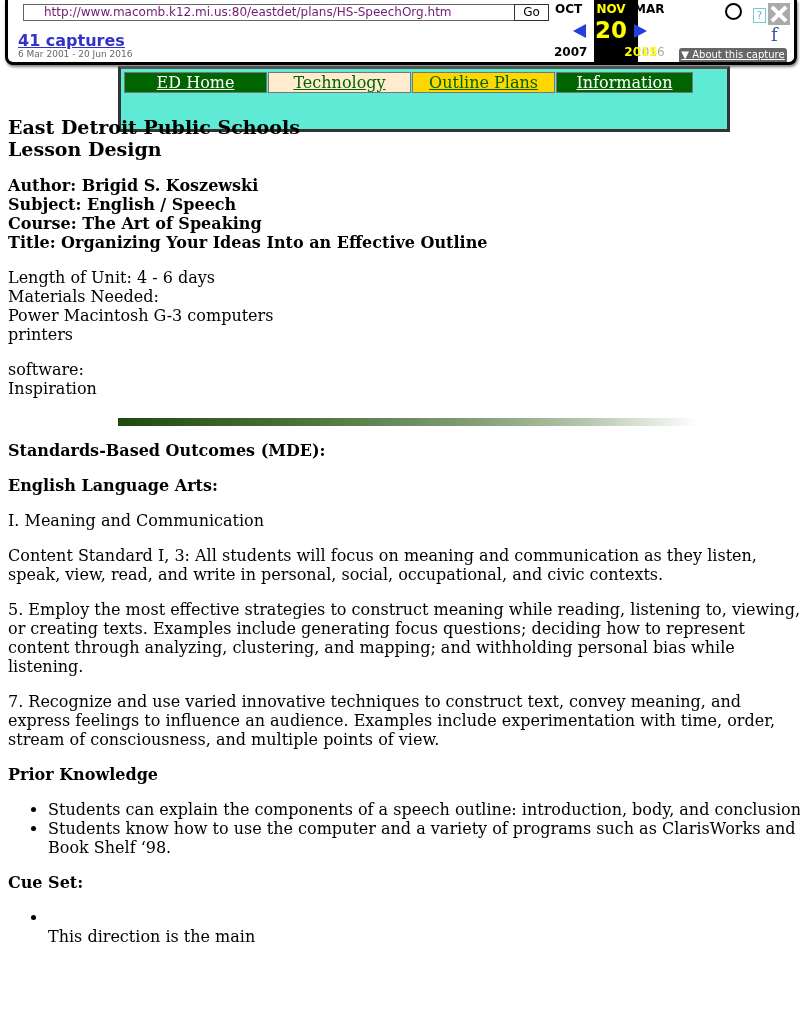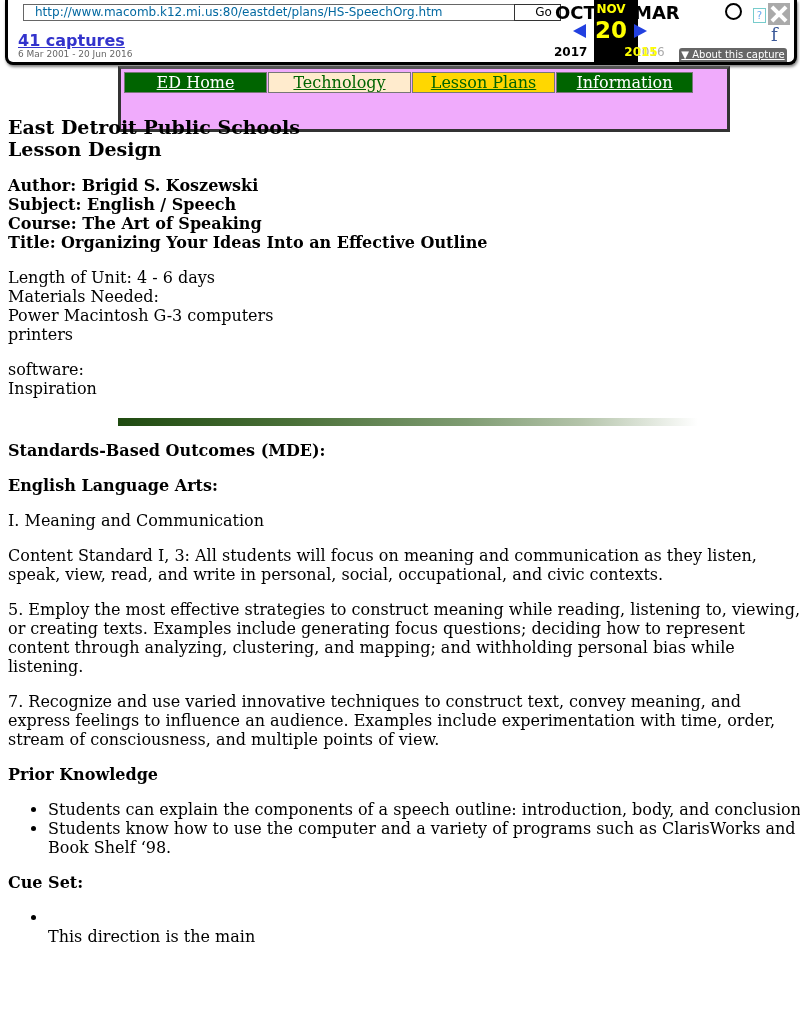--- a/index.html
+++ b/index.html
@@ -5,29 +5,29 @@
   html, body { margin: 0; padding: 0; background: #fff; }
   body { width: 800px; height: 1024px; overflow: hidden; position: relative;
          font-family: "DejaVu Serif", serif; color: #000; font-size: 16px; }
 
   
   #wm-toolbar { position: absolute; left: 5px; top: 0; width: 786px; height: 62px;
                 background: #fff; border: 3px solid #000; border-top: none;
                 border-radius: 0 0 8px 8px; box-shadow: 1px 2px 3px rgba(0,0,0,0.5);
                 font-family: "DejaVu Sans", sans-serif; }
   #wm-url { position: absolute; left: 15px; top: 4px; width: 484px; height: 15px;
-            border: 1px solid #666; font-size: 12px; padding: 0 11px; line-height: 15px;
-            font-family: "DejaVu Sans", sans-serif; color: #0369a1; box-sizing: content-box; }
+            border: 1px solid #666; font-size: 12px; padding: 0 20px; line-height: 15px;
+            font-family: "DejaVu Sans", sans-serif; color: #701a75; box-sizing: content-box; }
   #wm-go { position: absolute; left: 506px; top: 4px; width: 33px; height: 15px;
            border: 1px solid #333; font-size: 12px; text-align: center; line-height: 15px;
-           background: #fff; padding-left: 12px; }
+           background: #fff; }
   #wm-captures { position: absolute; left: 10px; top: 31px; font-size: 16px; font-weight: bold;
                  color: #33c; text-decoration: underline; }
   #wm-range { position: absolute; left: 10px; top: 49px; font-size: 9px; color: #666; }
-  .wm-month { position: absolute; top: 2px; font-size: 18px; font-weight: bold; }
+  .wm-month { position: absolute; top: 2px; font-size: 12px; font-weight: bold; }
   .wm-year { position: absolute; top: 45px; font-size: 12px; font-weight: bold; }
   #wm-cur { position: absolute; left: 586px; top: 0; width: 44px; height: 62px; background: #000; }
   #wm-cur-month { position: absolute; left: 0; width: 34px; text-align: center; top: 2px;
                   color: #ff0; font-size: 12px; font-weight: bold; }
   #wm-cur-day { position: absolute; left: 0; width: 34px; text-align: center; top: 17px;
                 color: #ff0; font-size: 23px; font-weight: bold; line-height: 26px; }
   #wm-cur-year { position: absolute; left: 0; width: 34px; text-align: center; top: 45px;
                  color: #ff0; font-size: 12px; font-weight: bold; margin-left: 30px; }
   .wm-arrow { position: absolute; top: 24px; width: 0; height: 0; border-top: 7px solid transparent;
               border-bottom: 7px solid transparent; }
@@ -44,21 +44,21 @@
   #wm-close { position: absolute; left: 760px; top: 3px; width: 22px; height: 22px; background: #aaa; }
   #wm-close:before, #wm-close:after { content: ""; position: absolute; left: 9px; top: 1px; width: 4px; height: 20px;
                                       background: #fff; }
   #wm-close:before { transform: rotate(45deg); }
   #wm-close:after { transform: rotate(-45deg); }
   #wm-fb { position: absolute; left: 763px; top: 24px; color: #3b5998; font-size: 18px;
            font-family: "DejaVu Serif", serif; }
 
   
   #nav { position: absolute; left: 118px; top: 66px; width: 574px; height: 28px;
-         border: 3px solid #333; border-top-color: #555; background: #f0abfc; padding: 16px; }
+         border: 3px solid #333; border-top-color: #555; background: #5eead4; padding: 16px; }
   .nav-cell { position: absolute; top: 3px; height: 19px; text-align: center; font-size: 16px;
               line-height: 19px; text-decoration: underline; border: 1px solid #777; }
   #nav-0 { left: 3px; width: 141px; background: #006400; color: #fff; }
   #nav-1 { left: 147px; width: 141px; background: #ffebcd; color: #006400; }
   #nav-2 { left: 291px; width: 141px; background: #ffd700; color: #006400; }
   #nav-3 { left: 435px; width: 135px; background: #006400; color: #fff; }
 
   
   #content { position: absolute; left: 8px; top: 116px; width: 800px; }
   h1 { font-size: 19px; margin: 0; line-height: 22px; font-weight: bold; }
@@ -76,42 +76,42 @@
 <body>
 
 <div id="wm-toolbar">
   <div id="wm-url">http://www.macomb.k12.mi.us:80/eastdet/plans/HS-SpeechOrg.htm</div>
   <div id="wm-go">Go</div>
   <div id="wm-captures">41 captures</div>
   <div id="wm-range">6 Mar 2001 - 20 Jun 2016</div>
 
   <div class="wm-month" style="left:547px;">OCT</div>
   <div class="wm-month" style="left:626px;">MAR</div>
-  <div class="wm-year" style="left:546px;">2017</div>
+  <div class="wm-year" style="left:546px;">2007</div>
   <div class="wm-year" style="left:626px;color:#aaa;font-weight:normal;">2016</div>
 
   <div id="wm-cur">
     <div id="wm-cur-month">NOV</div>
     <div id="wm-cur-day">20</div>
     <div id="wm-cur-year">2015</div>
   </div>
   <div id="wm-prev" class="wm-arrow"></div>
   <div id="wm-next" class="wm-arrow"></div>
 
   <div id="wm-circle"></div>
   <div id="wm-help">?</div>
   <div id="wm-close"></div>
   <div id="wm-fb">f</div>
   <div id="wm-about"><span class="u">▼ About this capture</span></div>
 </div>
 
 <div id="nav">
   <div id="nav-0" class="nav-cell">ED Home</div>
   <div id="nav-1" class="nav-cell">Technology</div>
-  <div id="nav-2" class="nav-cell">Lesson Plans</div>
+  <div id="nav-2" class="nav-cell">Outline Plans</div>
   <div id="nav-3" class="nav-cell">Information</div>
 </div>
 
 <div id="content">
   <h1>East Detroit Public Schools</h1>
   <h1>Lesson Design</h1>
 
   <div class="meta">
     <div>Author: Brigid S. Koszewski</div>
     <div>Subject: English / Speech</div>

